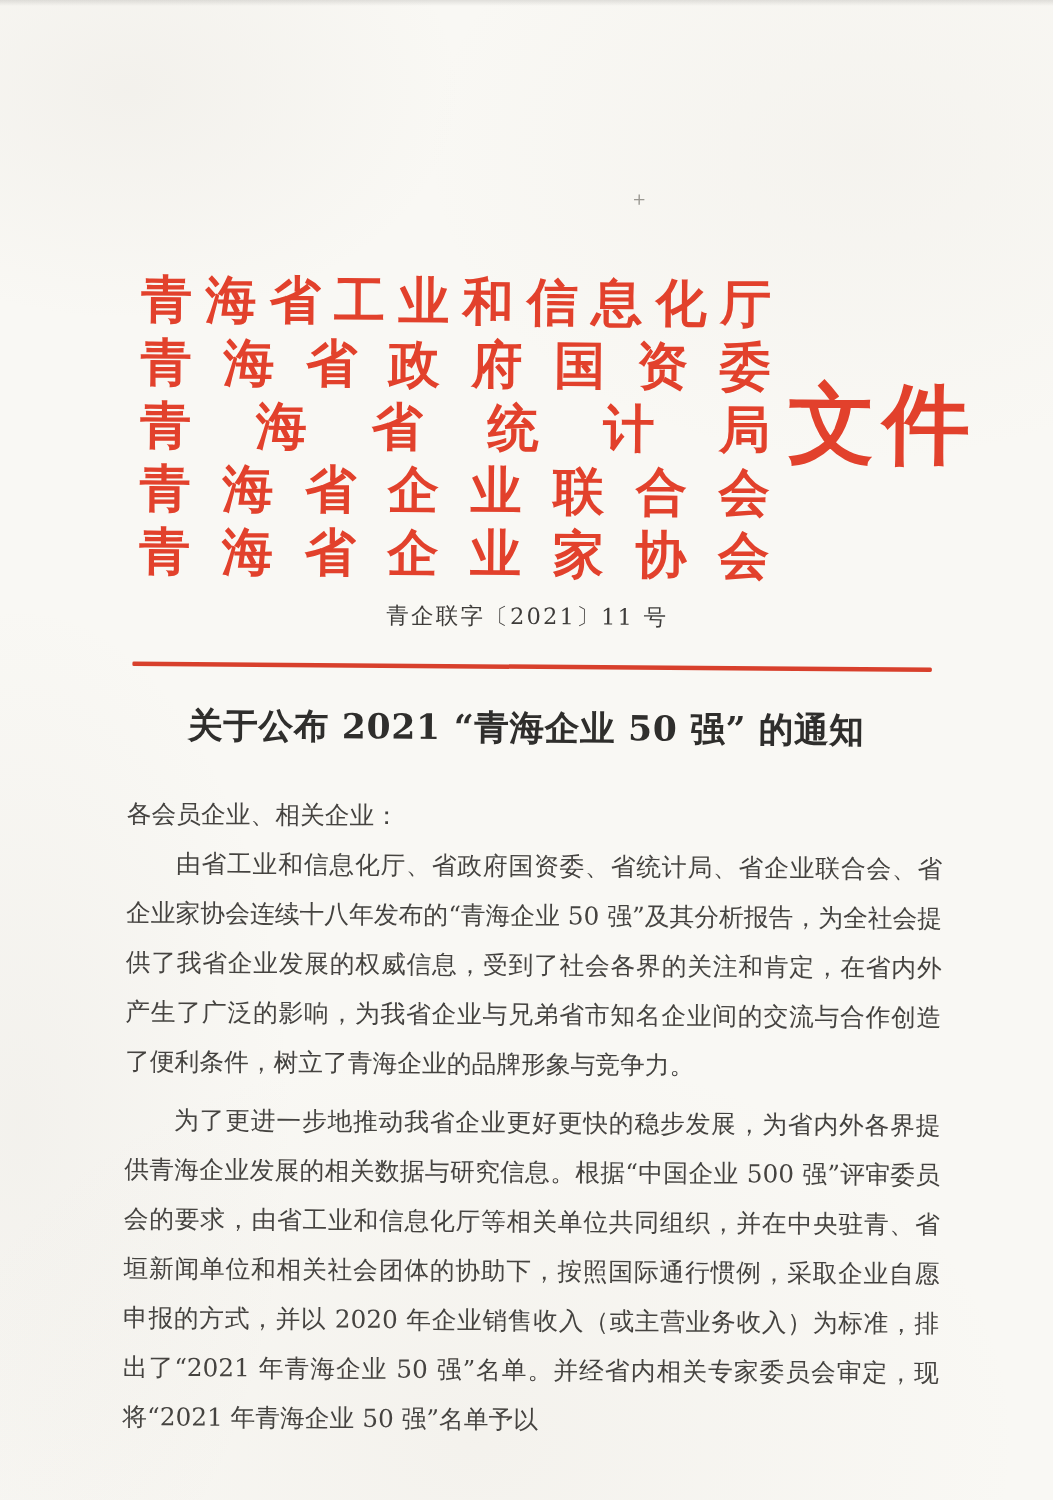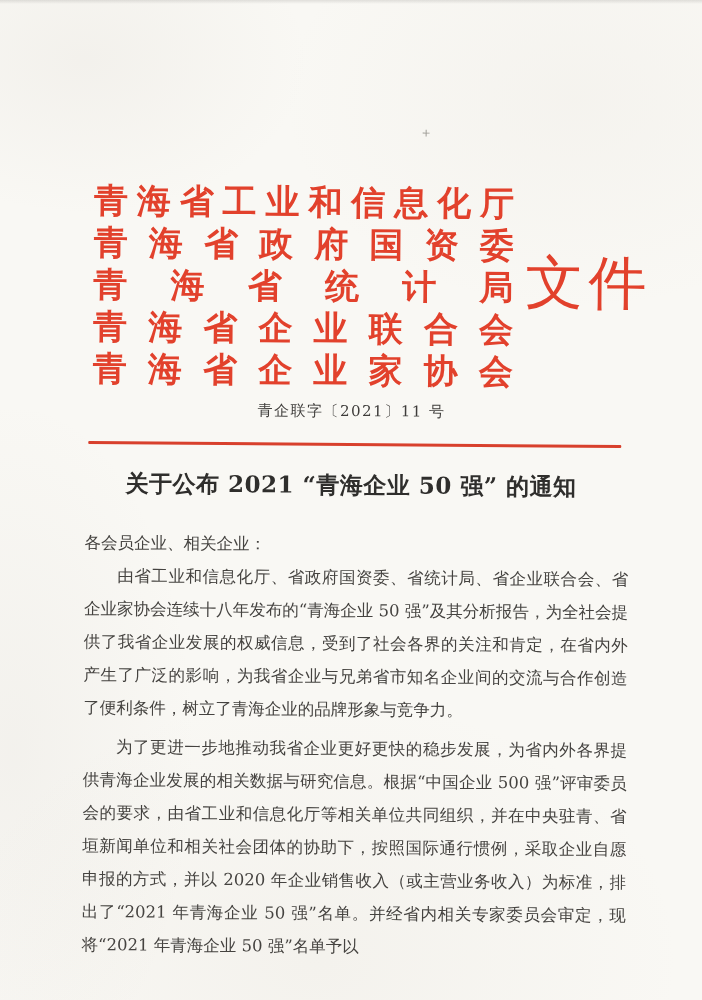--- a/index.html
+++ b/index.html
@@ -59,21 +59,21 @@
     color: #e2412c;
     text-align: justify;
     text-align-last: justify;
     white-space: nowrap;
     letter-spacing: 0;
   }
   .doc-word {
     position: absolute;
     left: 524px;
     top: 252px;
-    font-weight: 400;
+    font-weight: 700;
     font-size: 58px;
     line-height: 1;
     letter-spacing: 5px;
     color: #e2412c;
   }
   .doc-number {
     position: absolute;
     top: 402px;
     left: 0;
     width: 702px;

